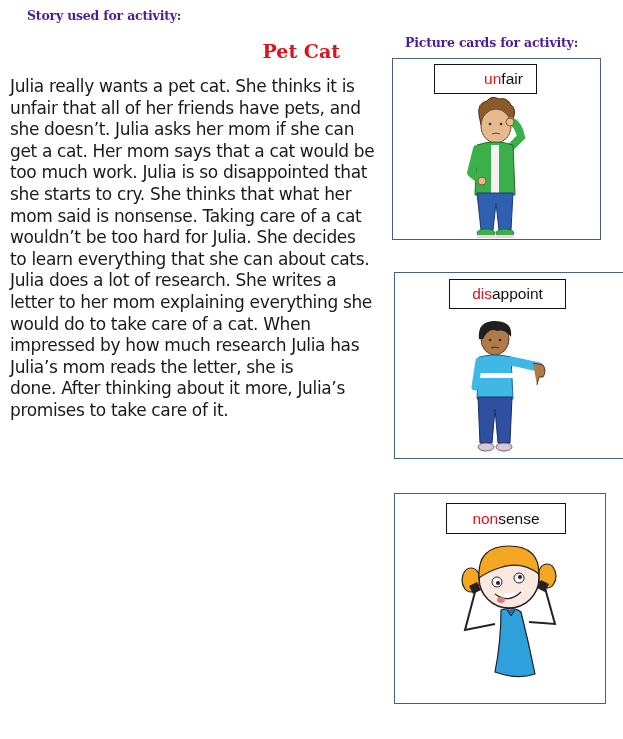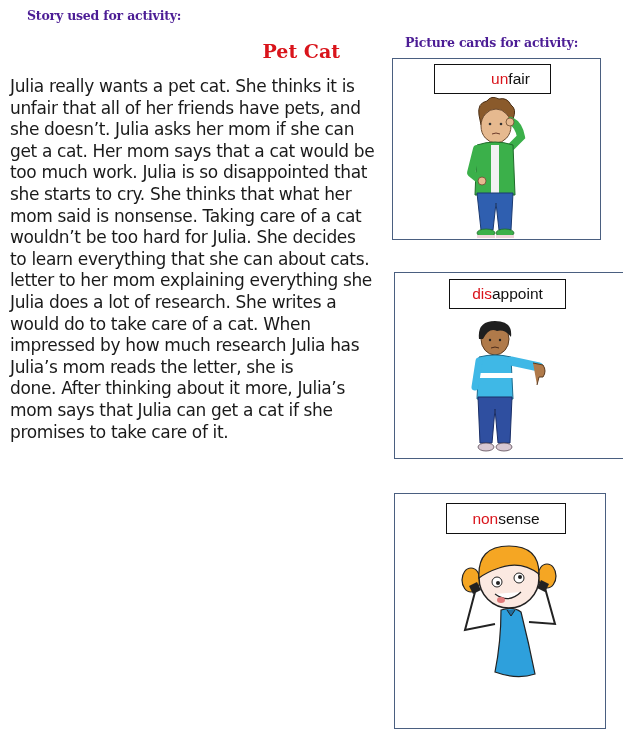--- a/index.html
+++ b/index.html
@@ -6,24 +6,24 @@
   body { width: 623px; height: 739px; position: relative; overflow: hidden; font-family: "Liberation Sans", sans-serif; }
   .heading { position: absolute; font-family: "DejaVu Serif", "Liberation Serif", serif; font-weight: bold; font-size: 12.5px; color: #4c1d95; letter-spacing: -0.2px; }
   #story-heading { left: 27px; top: 8px; }
   #cards-heading { left: 405px; top: 8px; margin-top: 27px; }
   #story-title { position: absolute; left: 0; width: 340px; top: 40px; text-align: right; font-family: "DejaVu Serif", "Liberation Serif", serif; font-weight: bold; font-size: 19px; color: #d9141b; }
   #story-body { position: absolute; left: 10px; top: 76px; width: 320px; font-family: "DejaVu Sans", sans-serif; font-size: 17px; line-height: 21.6px; color: #1a1a1a; letter-spacing: -0.35px; }
   #story-body .line { display: block; white-space: nowrap; }
   .card { position: absolute; border: 1.5px solid #4a5f80; background: #fff; box-sizing: border-box; }
   #card-1 { left: 392px; top: 58px; width: 209px; height: 182px; }
   #card-2 { left: 394px; top: 272px; width: 241px; height: 187px; }
-  #card-3 { left: 394px; top: 493px; width: 212px; height: 236px; }
+  #card-3 { left: 394px; top: 493px; width: 212px; height: 211px; }
   .word-box { position: absolute; border: 1.3px solid #111; background: #fff; box-sizing: border-box; text-align: center; font-family: "Liberation Sans", sans-serif; font-size: 15.5px; color: #111; }
   .word-box .prefix { color: #d9141b; }
-  #card-1 .word-box { left: 41px; top: 5px; width: 117px; height: 30px; line-height: 28px; padding-left: 36px; }
+  #card-1 .word-box { left: 41px; top: 5px; width: 103px; height: 30px; line-height: 28px; padding-left: 36px; }
   #card-2 .word-box { left: 54px; top: 6px; width: 117px; height: 30px; line-height: 28px; }
   #card-3 .word-box { left: 51px; top: 9px; width: 120px; height: 31px; line-height: 29px; }
   .art { position: absolute; }
   #card-1 .art { left: 62px; top: 36px; width: 80px; height: 145px; }
   #card-2 .art { left: 64px; top: 44px; width: 100px; height: 140px; }
   #card-3 .art { left: 60px; top: 40px; width: 112px; height: 148px; }
 </style>
 </head>
 <body>
 
@@ -35,27 +35,26 @@
 <div id="story-body">
   <span class="line">Julia really wants a pet cat. She thinks it is</span>
   <span class="line">unfair that all of her friends have pets, and</span>
   <span class="line">she doesn’t. Julia asks her mom if she can</span>
   <span class="line">get a cat. Her mom says that a cat would be</span>
   <span class="line">too much work. Julia is so disappointed that</span>
   <span class="line">she starts to cry. She thinks that what her</span>
   <span class="line">mom said is nonsense. Taking care of a cat</span>
   <span class="line">wouldn’t be too hard for Julia. She decides</span>
   <span class="line">to learn everything that she can about cats.</span>
+  <span class="line">Julia does a lot of research. She writes a</span>
   <span class="line">letter to her mom explaining everything she</span>
-  <span class="line">Julia does a lot of research. She writes a</span>
   <span class="line">would do to take care of a cat. When</span>
   <span class="line">impressed by how much research Julia has</span>
   <span class="line">Julia’s mom reads the letter, she is</span>
   <span class="line">done. After thinking about it more, Julia’s</span>
-  <span class="line">mom says that Julia can get a cat if she</span>
   <span class="line">promises to take care of it.</span>
 </div>
 
 <div id="card-1" class="card">
   <div class="word-box"><span class="prefix">un</span><span>fair</span></div>
   <svg class="art" viewBox="0 0 80 145">
 
     <path d="M24 20 Q22 8 32 6 Q36 0 44 4 Q52 2 56 10 Q62 14 58 24 L56 30 Q42 18 26 30 Z" fill="#8a5a2b" stroke="#4a2e14" stroke-width="1"></path>
 
     <ellipse cx="41" cy="31" rx="15" ry="17" fill="#e6b98f" stroke="#6b4a2f" stroke-width="1"></ellipse>

